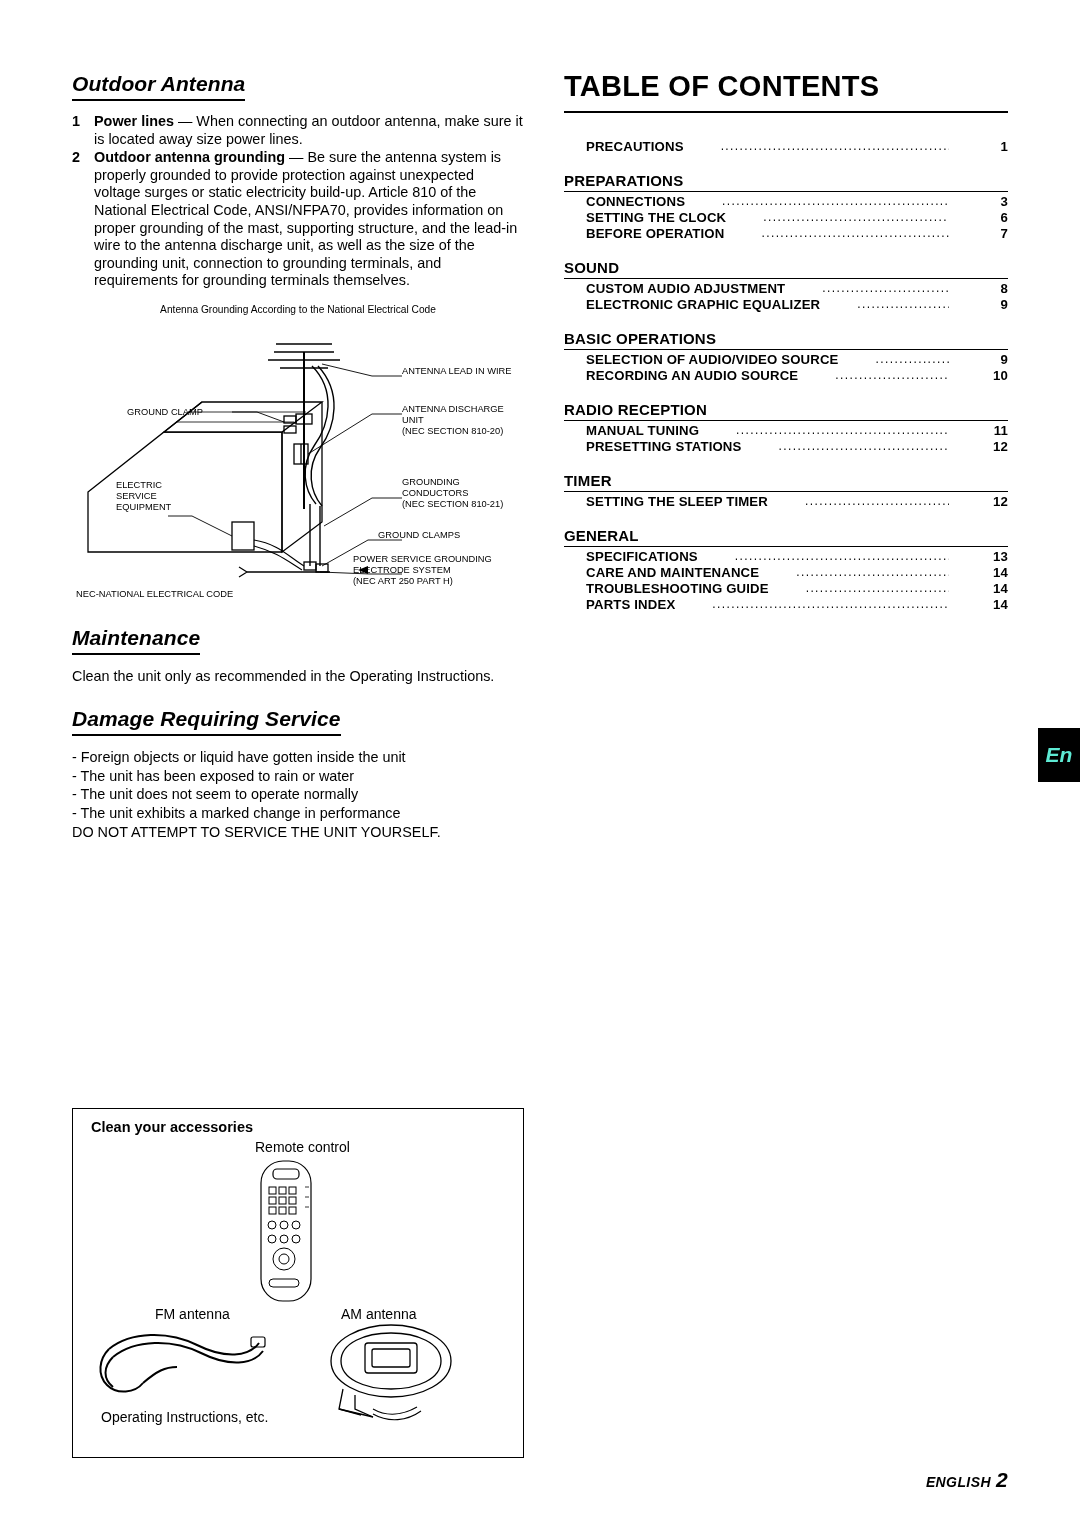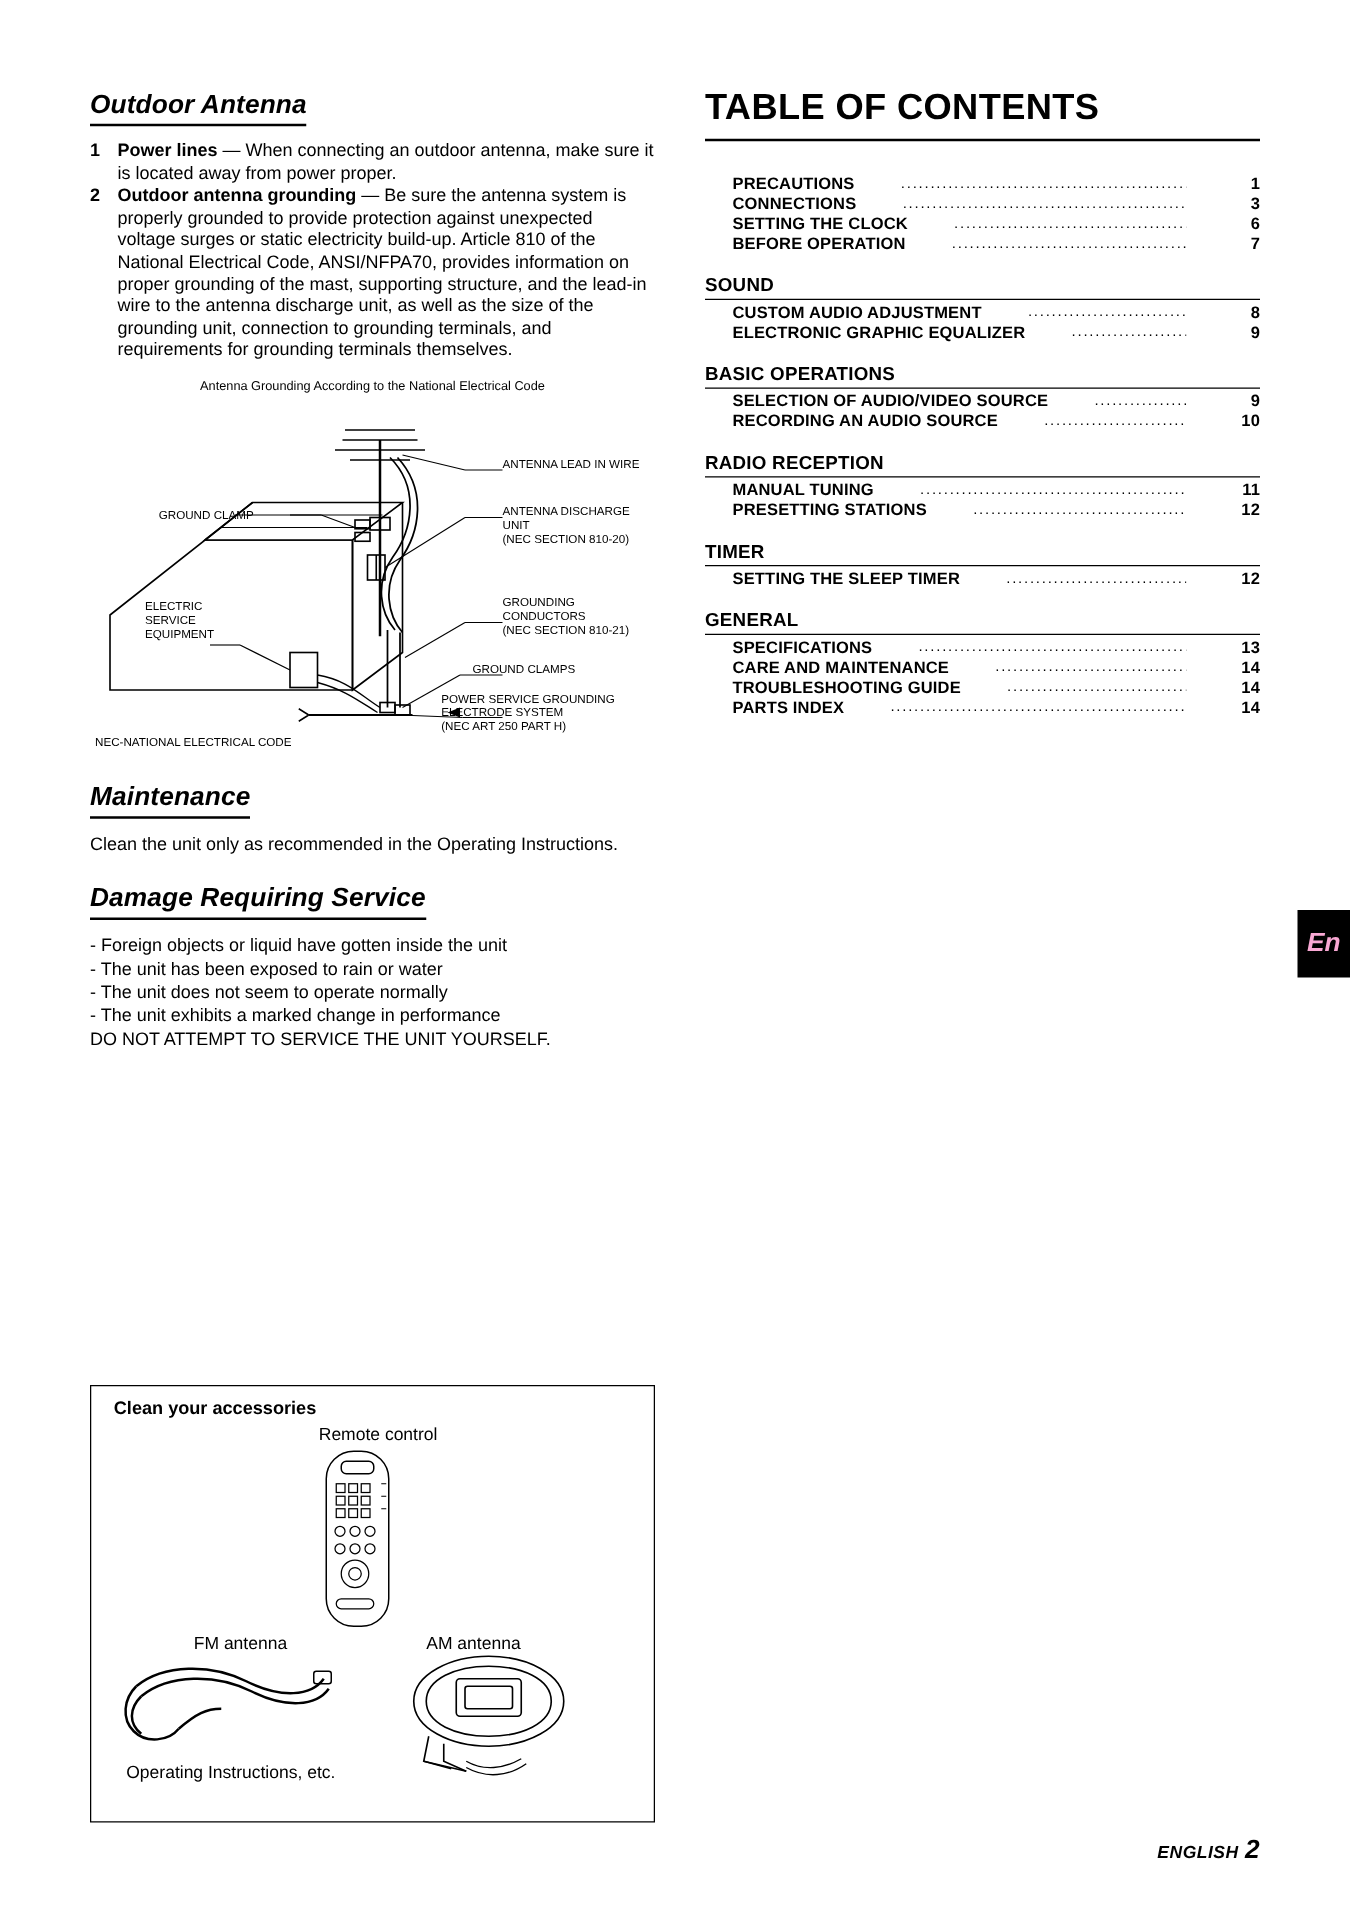--- a/index.html
+++ b/index.html
@@ -184,21 +184,21 @@
   }
 
   
   .en-tab {
     position: absolute;
     right: 0;
     top: 728px;
     width: 42px;
     height: 54px;
     background: #000;
-    color: #f9a8d4;
+    color: #5eead4;
     font-size: 21px;
     font-weight: bold;
     font-style: italic;
     display: flex;
     align-items: center;
     justify-content: center;
   }
   .footer {
     position: absolute;
     right: 72px;
@@ -219,21 +219,21 @@
 <body>
 
 <div class="page">
 
   <div class="left-col">
 
     <h2 class="section-head">Outdoor Antenna</h2>
 
     <ul class="numlist">
       <li>
-        <span class="num">1</span><b>Power lines</b><span> — When connecting an outdoor antenna, make sure it is located away from power proper.</span>
+        <span class="num">1</span><b>Power lines</b><span> — When connecting an outdoor antenna, make sure it is located away size power lines.</span>
       </li>
       <li>
         <span class="num">2</span><b>Outdoor antenna grounding</b><span> — Be sure the antenna system is properly grounded to provide protection against unexpected voltage surges or static electricity build-up.  Article 810 of the National Electrical Code, ANSI/NFPA70, provides information on proper grounding of the mast, supporting structure, and the lead-in wire to the antenna discharge unit, as well as the size of the grounding unit, connection to grounding terminals, and requirements for grounding terminals themselves.</span>
       </li>
     </ul>
 
     
     <div class="diagram">
       <div class="cap-top">Antenna Grounding According to the National Electrical Code</div>
 
@@ -402,20 +402,21 @@
   <div class="right-col">
     <h1 class="toc-title">TABLE OF CONTENTS</h1>
     <hr class="toc-rule">
 
     <div class="toc-entry toc-top-entry">
       <span class="t">PRECAUTIONS</span>
       <span class="dots">..................................................................</span>
       <span class="pg">1</span>
     </div>
 
+    <div class="toc-group-head">PREPARATIONS</div>
     <div class="toc-entry">
       <span class="t">CONNECTIONS</span>
       <span class="dots">..................................................................</span>
       <span class="pg">3</span>
     </div>
     <div class="toc-entry">
       <span class="t">SETTING THE CLOCK</span>
       <span class="dots">..................................................................</span>
       <span class="pg">6</span>
     </div>

